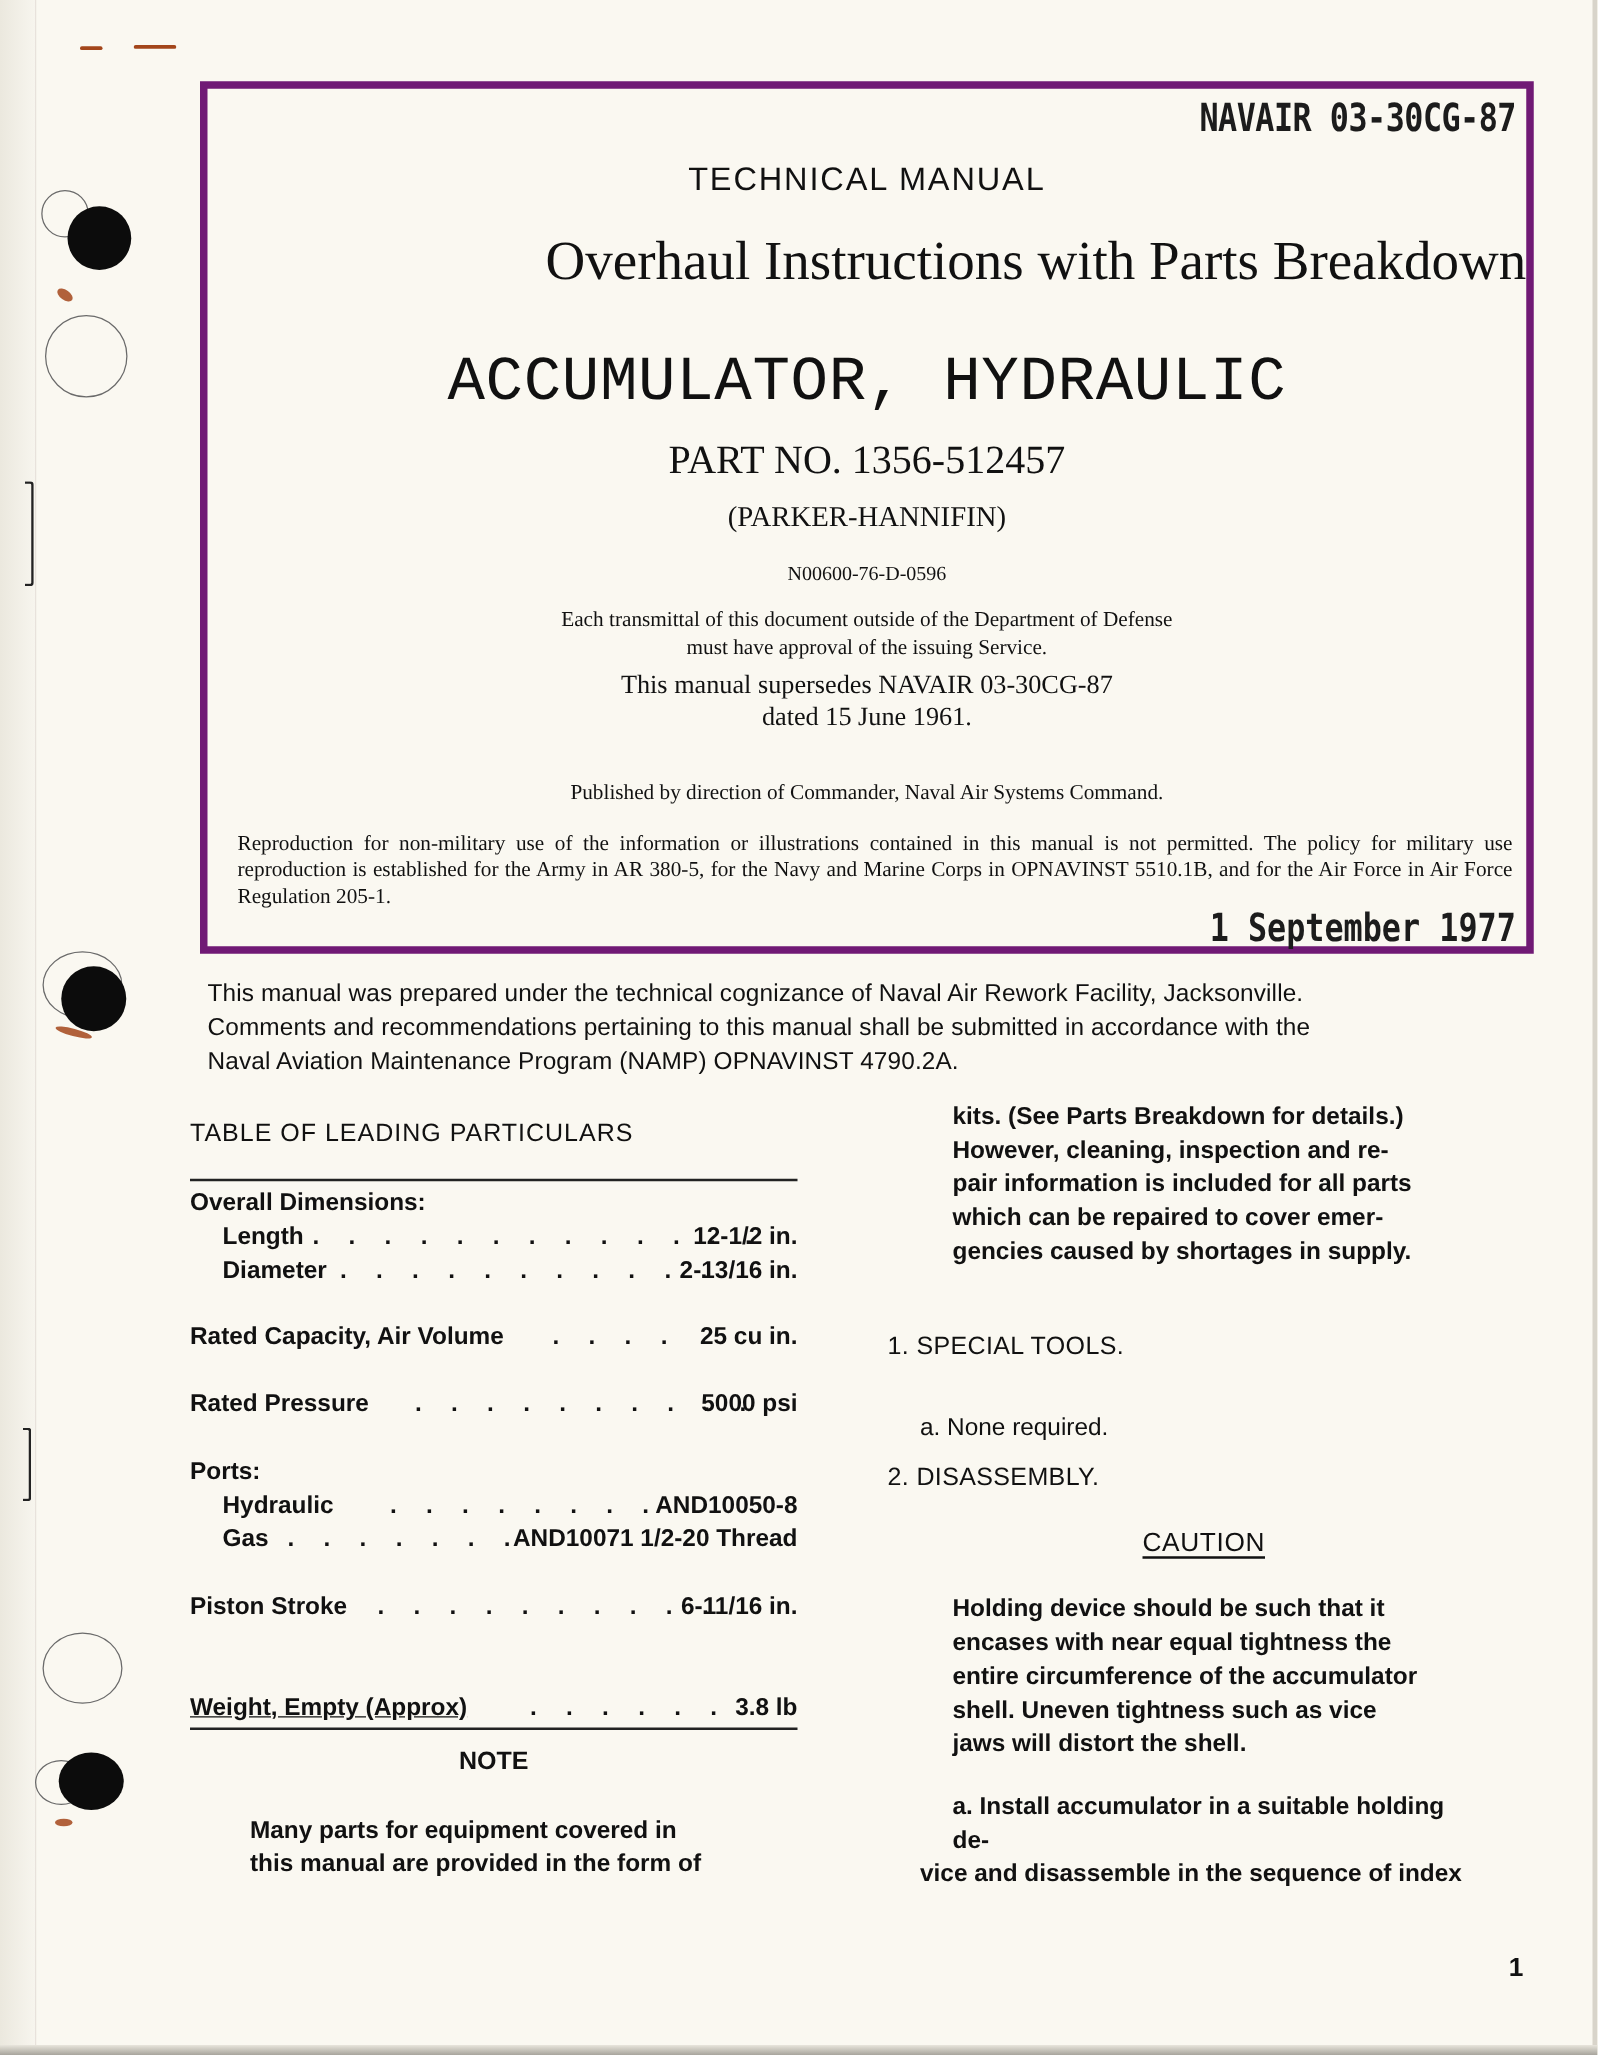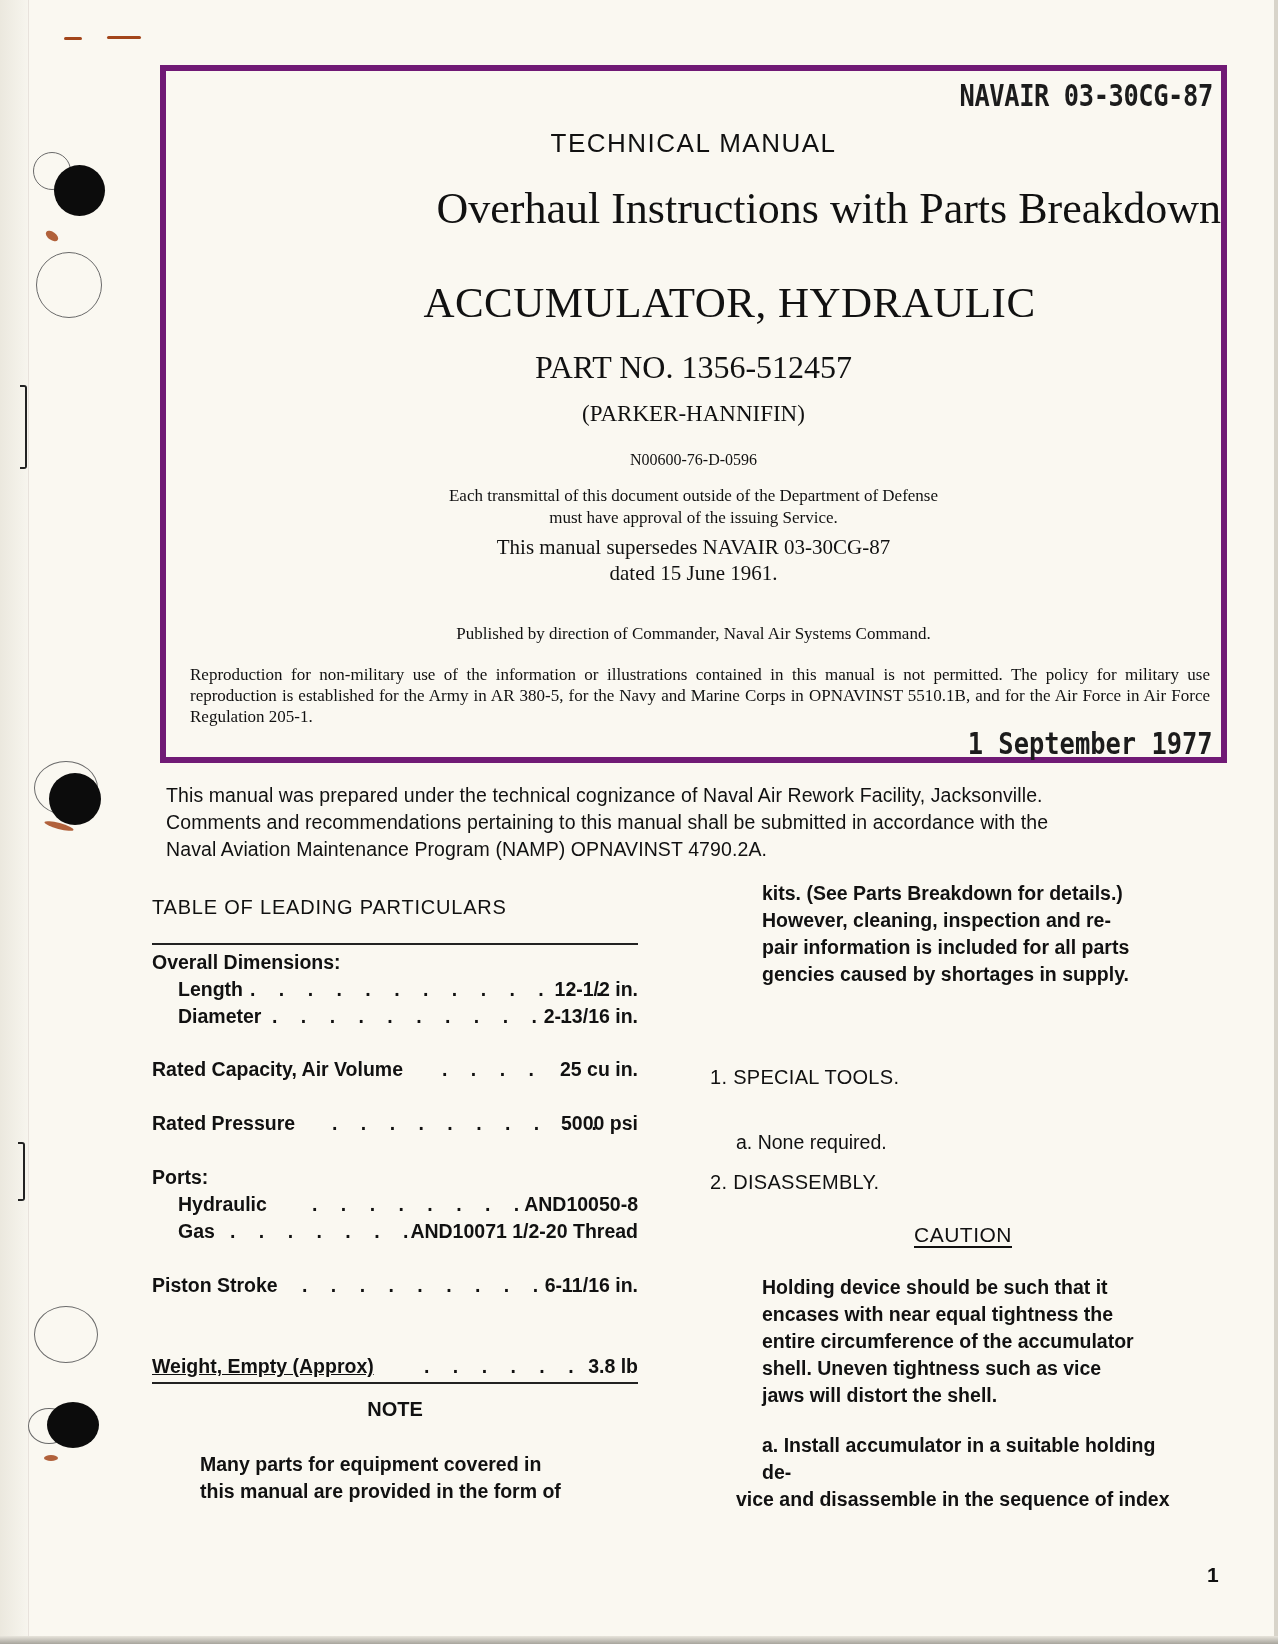--- a/index.html
+++ b/index.html
@@ -38,21 +38,21 @@
   }
   .doc-id {
     position: absolute; right: 8px; top: 6px;
     font-family: "DejaVu Sans Mono", monospace; font-weight: bold;
     font-size: 31px; letter-spacing: -0.5px; color: #1c1c1c;
     transform: scaleX(0.82); transform-origin: right center;
   }
   .center { position: absolute; left: 0; width: 100%; text-align: center; }
   .tm { top: 57px; font-size: 26px; letter-spacing: 1.5px; font-weight: normal; }
   .overhaul { top: 112px; font-family: "Liberation Serif", serif; font-size: 44px; text-align: right; }
-  .accum { top: 207px; font-family: Liberation Serif, serif; font-size: 43px; letter-spacing: 0.5px; margin-left: 36px; }
+  .accum { top: 207px; font-family: Liberation Mono, monospace; font-size: 50px; letter-spacing: 0.5px; }
   .partno { top: 278px; font-family: "Liberation Serif", serif; font-size: 32px; }
   .maker { top: 330px; font-family: "Liberation Serif", serif; font-size: 23px; }
   .contract { top: 380px; font-family: "Liberation Serif", serif; font-size: 16px; }
   .transmittal { top: 414px; font-family: "Liberation Serif", serif; font-size: 17px; line-height: 22px; }
   .supersedes { top: 463px; font-family: "Liberation Serif", serif; font-size: 21px; line-height: 26px; }
   .published { top: 553px; font-family: "Liberation Serif", serif; font-size: 17px; }
   .repro {
     position: absolute; left: 24px; top: 593px; width: 1020px;
     font-family: "Liberation Serif", serif; font-size: 17px; line-height: 21px; text-align: justify;
   }
@@ -196,20 +196,21 @@
     <div>Many parts for equipment covered in</div>
     <div>this manual are provided in the form of</div>
   </div>
 </div>
 
 <div class="col-right">
   <div class="rp" style="top:-16px;">
     <div>kits. (See Parts Breakdown for details.)</div>
     <div>However, cleaning, inspection and re-</div>
     <div>pair information is included for all parts</div>
+    <div>which can be repaired to cover emer-</div>
     <div>gencies caused by shortages in supply.</div>
   </div>
   <div class="rh" style="left:-52px;top:170px;">1. SPECIAL TOOLS.</div>
   <div class="rp" style="left:-26px;top:221px;font-weight:normal;margin-top:12px;">a. None required.</div>
   <div class="rh" style="left:-52px;top:275px;">2. DISASSEMBLY.</div>
   <div class="caution" style="left:152px;top:327px;">CAUTION</div>
   <div class="rp" style="top:378px;">
     <div>Holding device should be such that it</div>
     <div>encases with near equal tightness the</div>
     <div>entire circumference of the accumulator</div>

